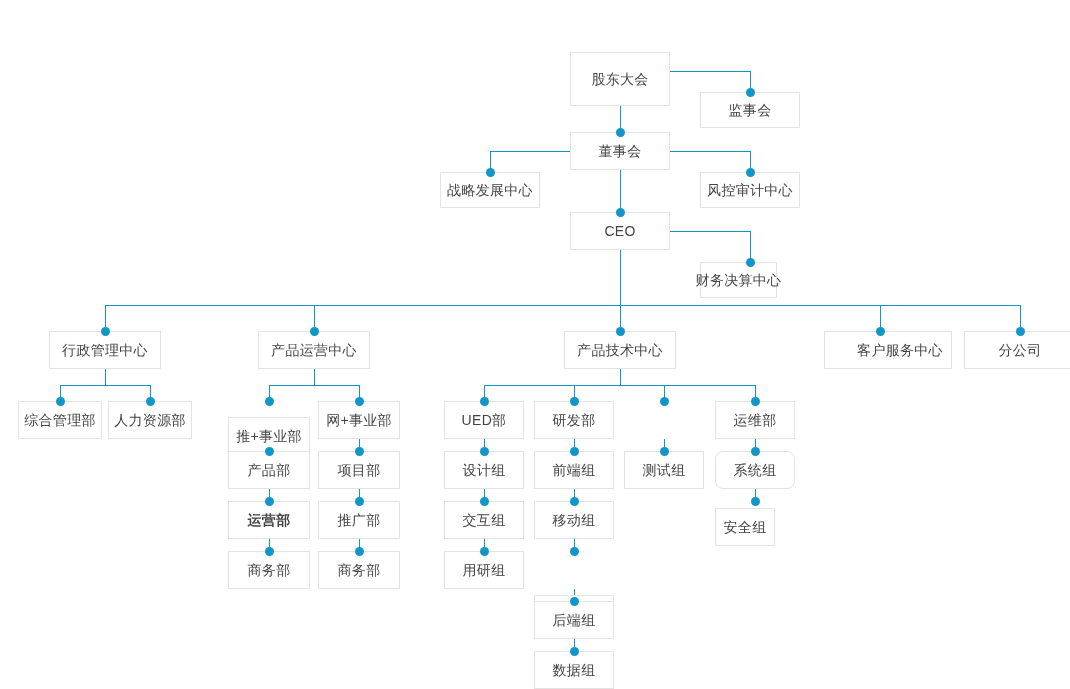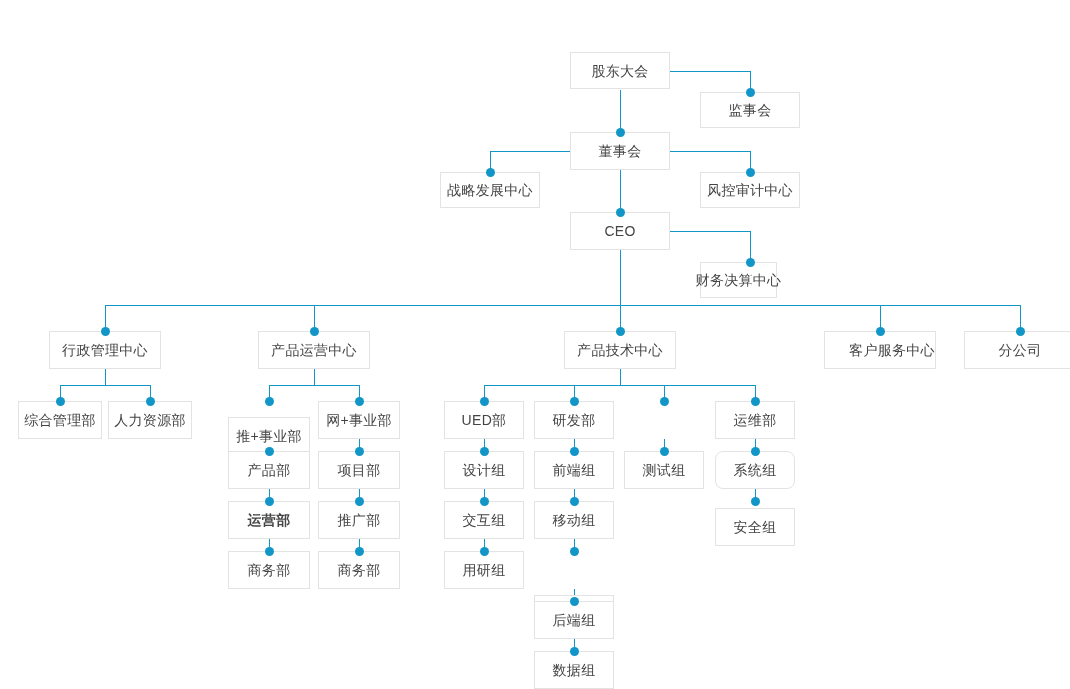--- a/index.html
+++ b/index.html
@@ -115,21 +115,21 @@
   <div class="conn conn-v" style="left:574px; top:489px; height:12px;"></div>
   <div class="conn conn-v" style="left:574px; top:539px; height:12px;"></div>
   <div class="conn conn-v" style="left:574px; top:589px; height:12px;"></div>
   <div class="conn conn-v" style="left:574px; top:639px; height:12px;"></div>
 
   <div class="conn conn-v" style="left:664px; top:439px; height:12px;"></div>
 
   <div class="conn conn-v" style="left:755px; top:439px; height:12px;"></div>
   <div class="conn conn-v" style="left:755px; top:489px; height:12px;"></div>
 
-  <div class="node" style="left:570px; top:52px; width:100px; height:37px;">
+  <div class="node" style="left:570px; top:52px; width:100px; height:54px;">
     <span class="node-label">股东大会</span>
   </div>
 
   <div class="node" style="left:700px; top:92px; width:100px; height:36px;">
     <span class="node-label">监事会</span>
   </div>
   <div class="dot" style="left:750px; top:92px;"></div>
 
   <div class="node" style="left:570px; top:132px; width:100px; height:38px;">
     <span class="node-label">董事会</span>
@@ -164,21 +164,21 @@
   <div class="node" style="left:258px; top:331px; width:112px; height:38px;">
     <span class="node-label">产品运营中心</span>
   </div>
   <div class="dot" style="left:314px; top:331px;"></div>
 
   <div class="node" style="left:564px; top:331px; width:112px; height:38px;">
     <span class="node-label">产品技术中心</span>
   </div>
   <div class="dot" style="left:620px; top:331px;"></div>
 
-  <div class="node" style="left:824px; top:331px; width:112px; height:38px;padding-left:24px;">
+  <div class="node" style="left:824px; top:331px; width:128px; height:38px;padding-left:24px;">
     <span class="node-label">客户服务中心</span>
   </div>
   <div class="dot" style="left:880px; top:331px;"></div>
 
   <div class="node" style="left:964px; top:331px; width:112px; height:38px;">
     <span class="node-label">分公司</span>
   </div>
   <div class="dot" style="left:1020px; top:331px;"></div>
 
   <div class="node" style="left:18px; top:401px; width:84px; height:38px;">
@@ -291,18 +291,18 @@
   <div class="node" style="left:715px; top:401px; width:80px; height:38px;">
     <span class="node-label">运维部</span>
   </div>
   <div class="dot" style="left:755px; top:401px;"></div>
 
   <div class="node" style="left:715px; top:451px; width:80px; height:38px;border-radius:8px;">
     <span class="node-label">系统组</span>
   </div>
   <div class="dot" style="left:755px; top:451px;"></div>
 
-  <div class="node" style="left:715px; top:508px; width:80px; height:38px;">
+  <div class="node" style="left:715px; top:508px; width:60px; height:38px;">
     <span class="node-label">安全组</span>
   </div>
   <div class="dot" style="left:755px; top:501px;"></div>
 
 </div>
 
 </body></html>

